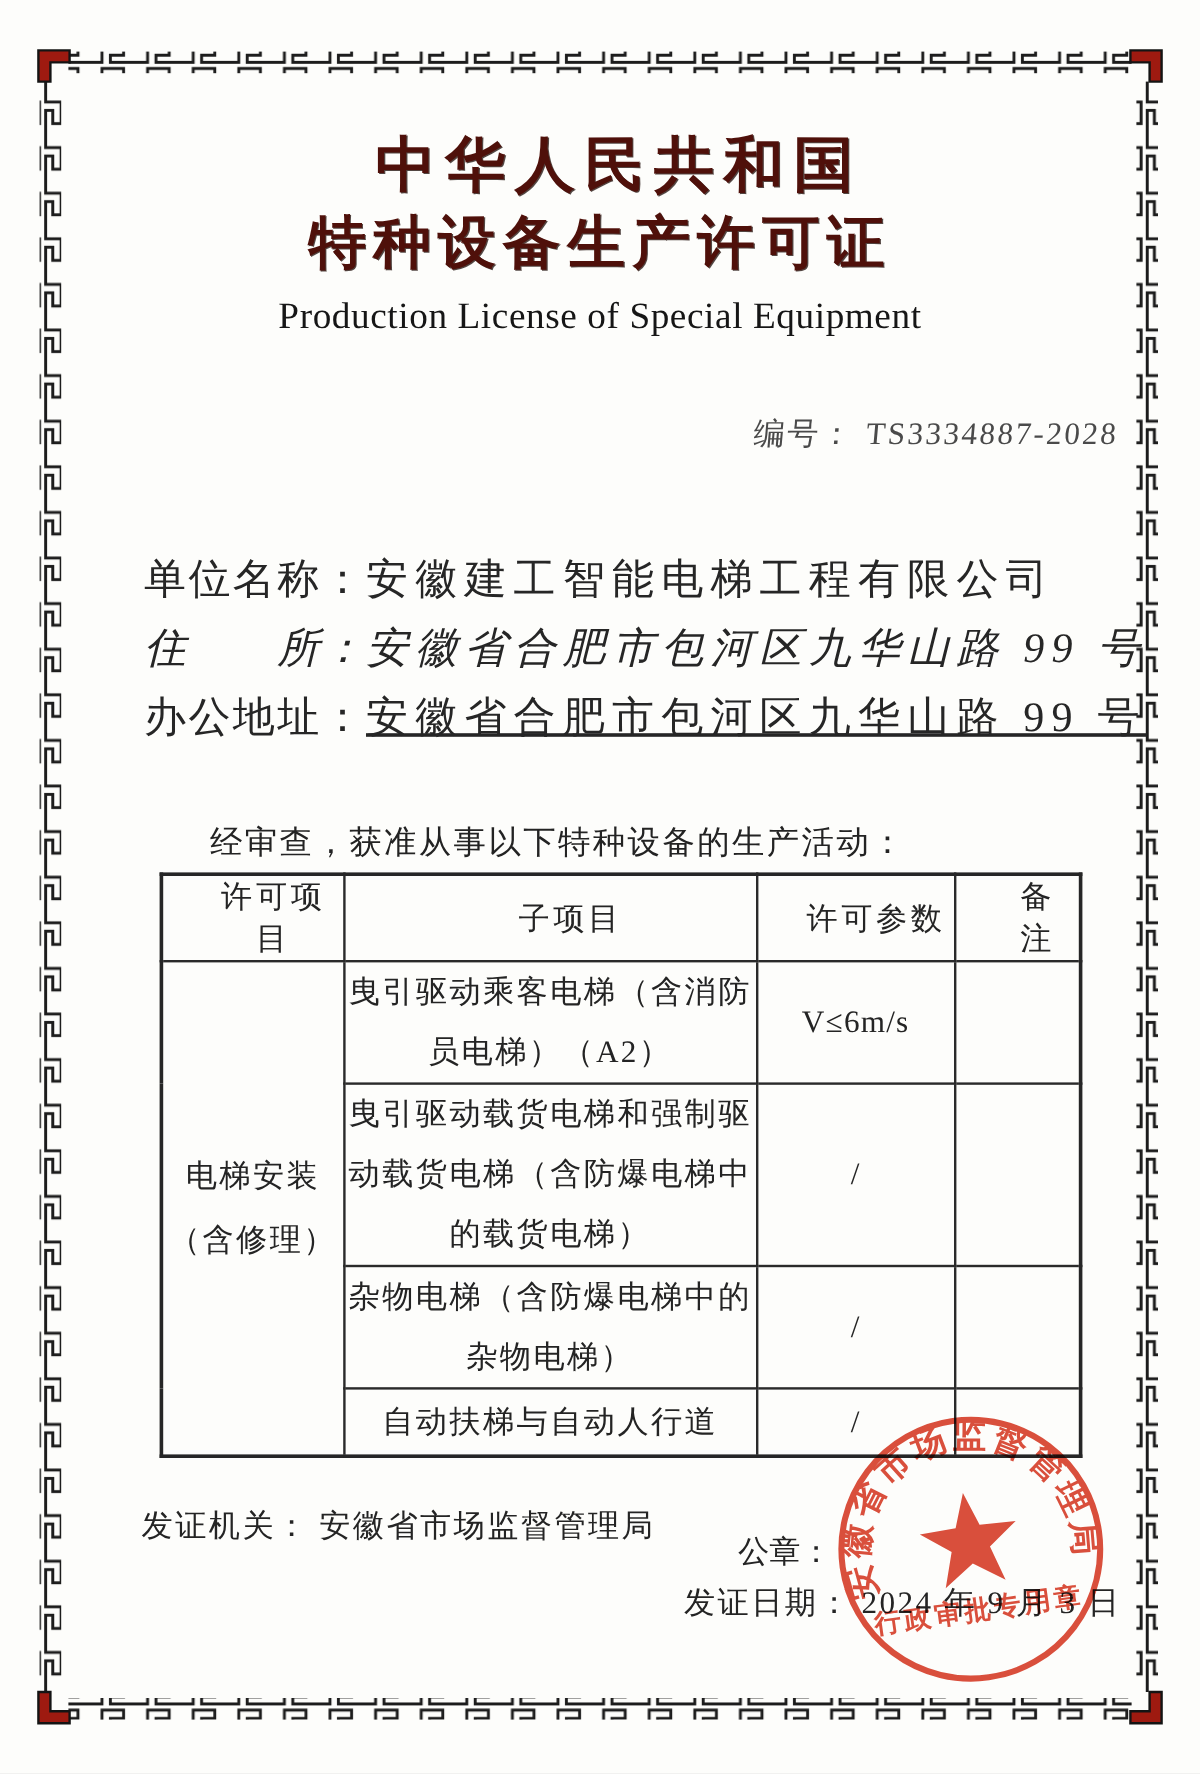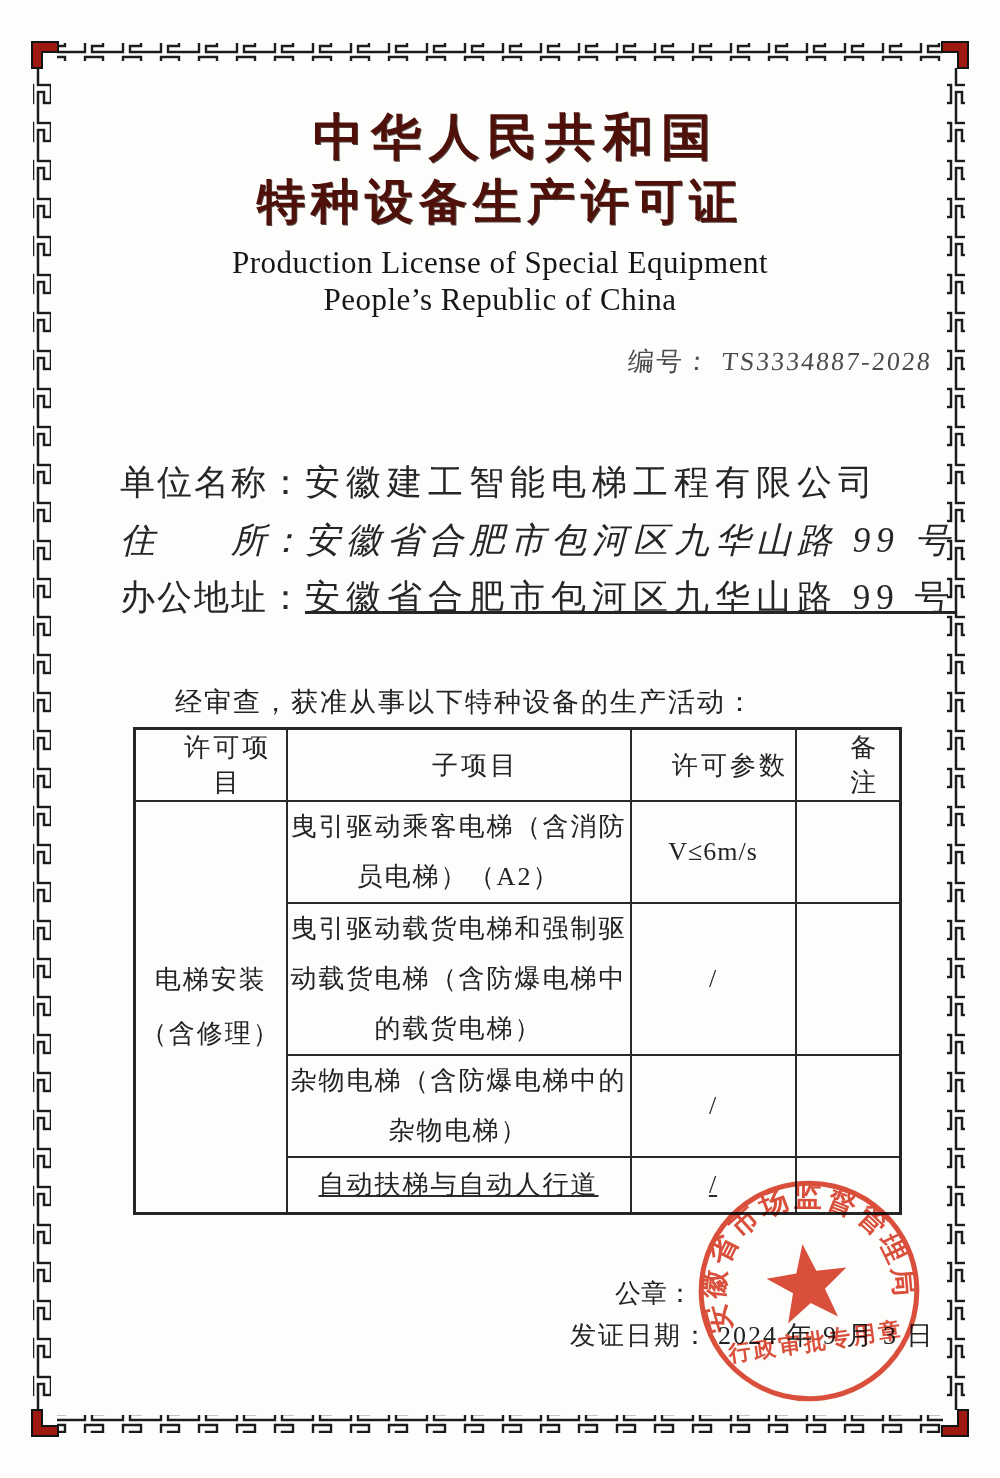--- a/index.html
+++ b/index.html
@@ -35,21 +35,21 @@
   table.lic th,table.lic td{border:2px solid #2a2a2a;font-weight:normal;
             font-size:26px;color:#242424;text-align:center;vertical-align:middle;padding:0;}
   table.lic th{height:56px;letter-spacing:3px;padding-left:34px;}
   td.cat{letter-spacing:2px;}
   td.cat div{line-height:54px;}
   td.sub{line-height:50px;letter-spacing:2px;padding:0 6px;}
   td.param{font-size:27px;letter-spacing:1px;}
   tr.r1{height:99px;}
   tr.r2{height:152px;}
   tr.r3{height:100px;}
-  tr.r4{height:56px;text-decoration:underline;}
+  tr.r4{height:56px;}
 
   .footer-line{position:absolute;font-size:26px;color:#242424;white-space:nowrap;}
   .footer-line .flabel{letter-spacing:2px;}
   .footer-line .fvalue{letter-spacing:2px;margin-left:8px;}
   .issuer{left:118px;top:1254px;}
   .valid{left:118px;top:1308px;font-size:28px;}
   .seal-label{left:615px;top:1276px;}
   .issue-date{left:570px;top:1318px;}
 
   .seal{position:absolute;left:678px;top:1160px;width:262px;height:262px;
@@ -78,21 +78,20 @@
     <rect x="947" y="68" width="18" height="1342" fill="url(#gkv)"></rect>
     <use href="#cnr" transform="translate(32,42)"></use>
     <use href="#cnr" transform="translate(968,42) scale(-1,1)"></use>
     <use href="#cnr" transform="translate(32,1436) scale(1,-1)"></use>
     <use href="#cnr" transform="translate(968,1436) scale(-1,-1)"></use>
   </svg>
 
   <h1 class="title-cn l1">中华人民共和国</h1>
   <h1 class="title-cn l2">特种设备生产许可证</h1>
   <div class="title-en l1">Production License of Special Equipment</div>
-  <div class="title-en l2">People’s Republic of China</div>
 
   <div class="license-no">
     <span>编号：</span><span class="val">TS3334887-2028</span>
   </div>
 
   <div class="field f0">
     <span class="flabel">单位名称：</span><span class="fvalue">安徽建工智能电梯工程有限公司</span>
   </div>
   <div class="field f1">
     <span class="flabel">住　　所：</span><span class="fvalue">安徽省合肥市包河区九华山路 99 号</span>
@@ -139,20 +138,23 @@
         <td class="note"></td>
       </tr>
       <tr class="r4">
         <td class="sub">自动扶梯与自动人行道</td>
         <td class="param">/</td>
         <td class="note"></td>
       </tr>
     </tbody>
   </table>
 
+  <div class="footer-line issuer">
+    <span class="flabel">发证机关：</span><span class="fvalue">安徽省市场监督管理局</span>
+  </div>
   <div class="footer-line seal-label">公章：</div>
   <div class="footer-line issue-date">
     <span class="flabel">发证日期：</span><span class="fvalue">2024 年 9 月 3 日</span>
   </div>
 
   <svg class="seal" viewBox="0 0 260 260" xmlns="http://www.w3.org/2000/svg">
     <g transform="rotate(-8 130 130)">
       <circle cx="130" cy="130" r="107" fill="none" stroke="#d8402c" stroke-width="5"></circle>
       <polygon points="130,83 140,111 170,112 146,130 155,159 130,142 105,159 114,130 90,112 120,111" fill="#d8402c"></polygon>
       <path id="sealArc" d="M50,159 A85,85 0 1 1 210,159" fill="none"></path>

